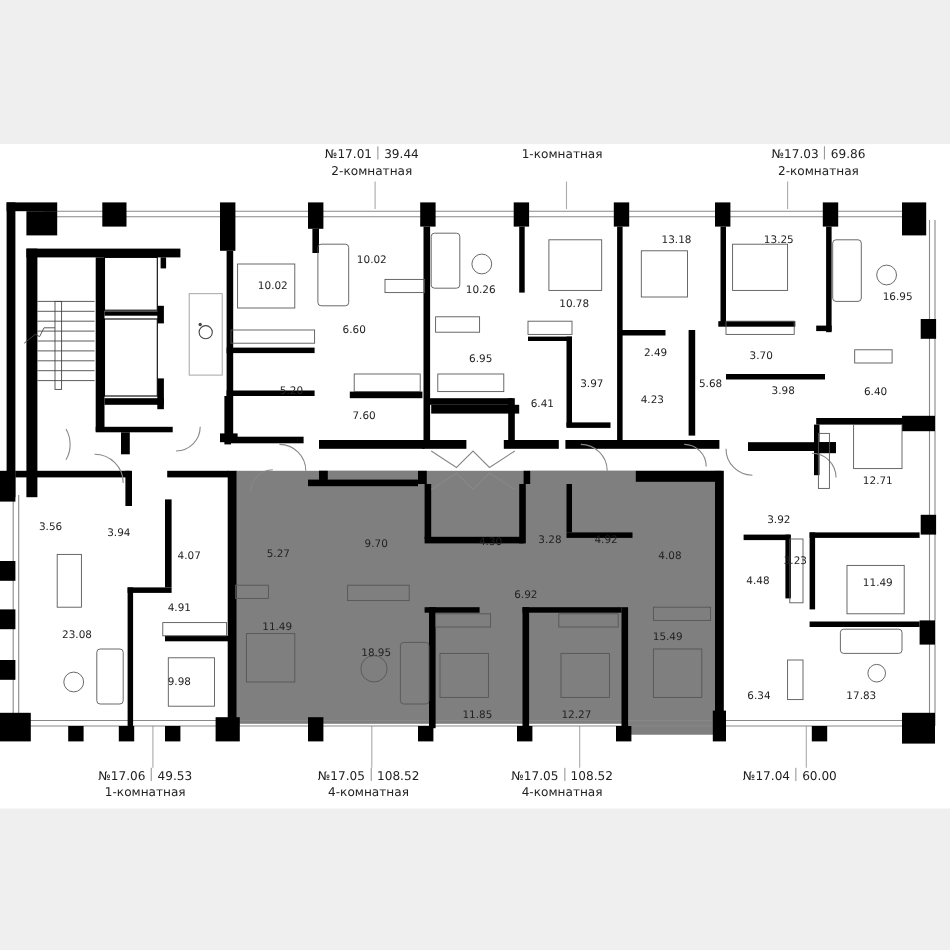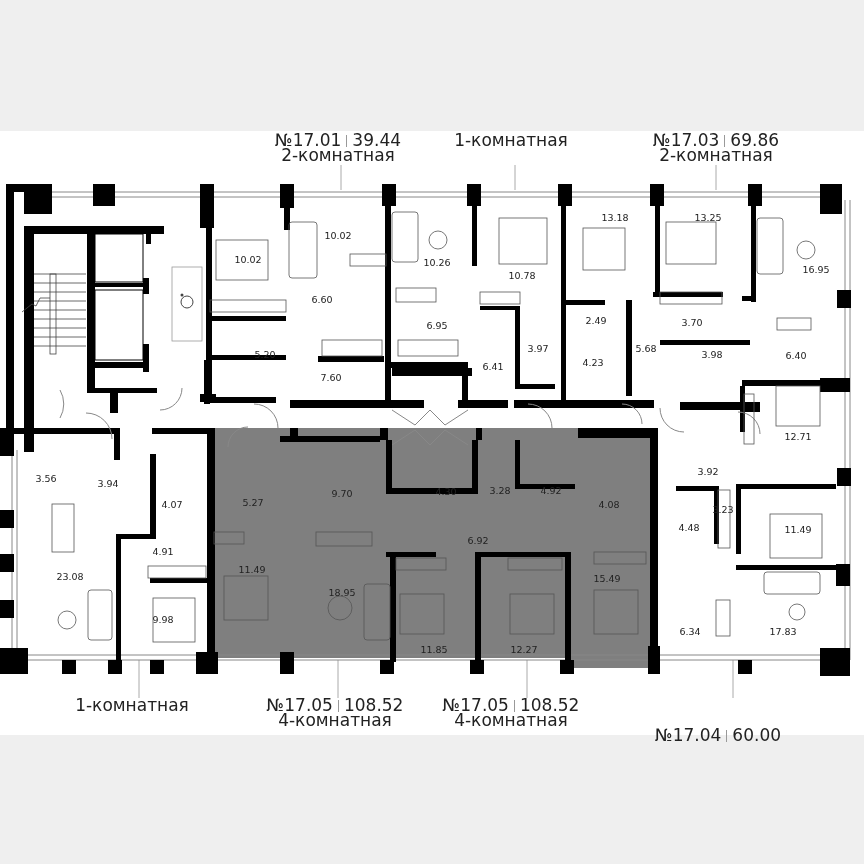--- a/index.html
+++ b/index.html
@@ -1,53 +1,54 @@
 <!DOCTYPE html>
 <html><head>
 <meta charset="utf-8">
 <style>
   html, body { margin:0; padding:0; }
   body { width:864px; height:864px; background:#efefef; position:relative; overflow:hidden;
          font-family:"DejaVu Sans", "Liberation Sans", sans-serif; }
   .panel { position:absolute; left:0; top:131px; width:864px; height:604px; background:#ffffff; }
-  .apt-label { position:absolute; font-size:17px; color:#222; text-align:center; line-height:15px; width:200px; }
+  .apt-label { position:absolute; font-size:11px; color:#222; text-align:center; line-height:15px; width:200px; }
   .apt-label .line1 { white-space:nowrap; }
   .apt-label .sep { display:inline-block; width:1px; height:12px; background:#999; margin:0 5px; vertical-align:-1px; }
   svg.plan { position:absolute; left:0; top:0; }
   .room-area { font-family:"DejaVu Sans", sans-serif; font-size:9.5px; fill:#222; text-anchor:middle; }
 </style>
 </head>
 <body>
 
 <div class="panel"></div>
 
 <div class="apt-label" style="left:238px; top:133px;">
   <div class="line1"><span>№17.01</span><span class="sep"></span><span>39.44</span></div>
   <div>2-комнатная</div>
 </div>
 <div class="apt-label" style="left:411px; top:133px;">
   <div>1-комнатная</div>
 </div>
-<div class="apt-label" style="left:616px; top:133px;">
+<div class="apt-label" style="left:644px; top:133px;">
   <div class="line1"><span>№17.03</span><span class="sep"></span><span>69.86</span></div>
   <div>2-комнатная</div>
 </div>
 
 <div class="apt-label" style="left:32px; top:698px;">
+  <div class="line1"><span>№17.06</span><span class="sep"></span><span>49.53</span></div>
   <div>1-комнатная</div>
 </div>
 <div class="apt-label" style="left:235px; top:698px;">
   <div class="line1"><span>№17.05</span><span class="sep"></span><span>108.52</span></div>
   <div>4-комнатная</div>
 </div>
 <div class="apt-label" style="left:411px; top:698px;">
   <div class="line1"><span>№17.05</span><span class="sep"></span><span>108.52</span></div>
   <div>4-комнатная</div>
 </div>
-<div class="apt-label" style="left:618px; top:728px;">
+<div class="apt-label" style="left:618px; top:698px;">
   <div class="line1"><span>№17.04</span><span class="sep"></span><span>60.00</span></div>
 </div>
 
 <svg class="plan" width="864" height="864" viewBox="0 0 864 864">
 
   <g stroke="#aaa" stroke-width="1">
     <line x1="341" y1="165" x2="341" y2="190"></line>
     <line x1="515" y1="165" x2="515" y2="190"></line>
     <line x1="716" y1="165" x2="716" y2="190"></line>
     <line x1="139" y1="660" x2="139" y2="698"></line>

